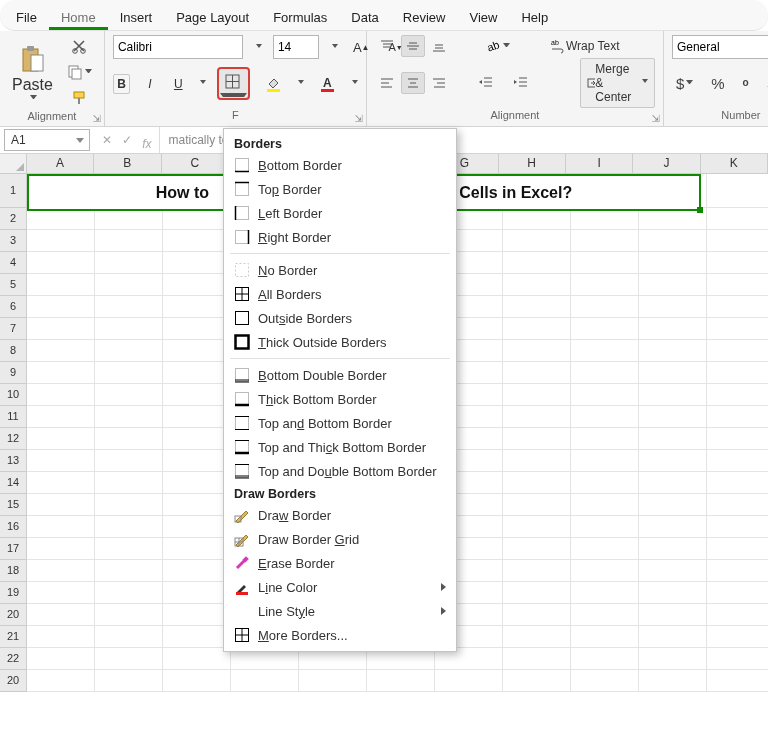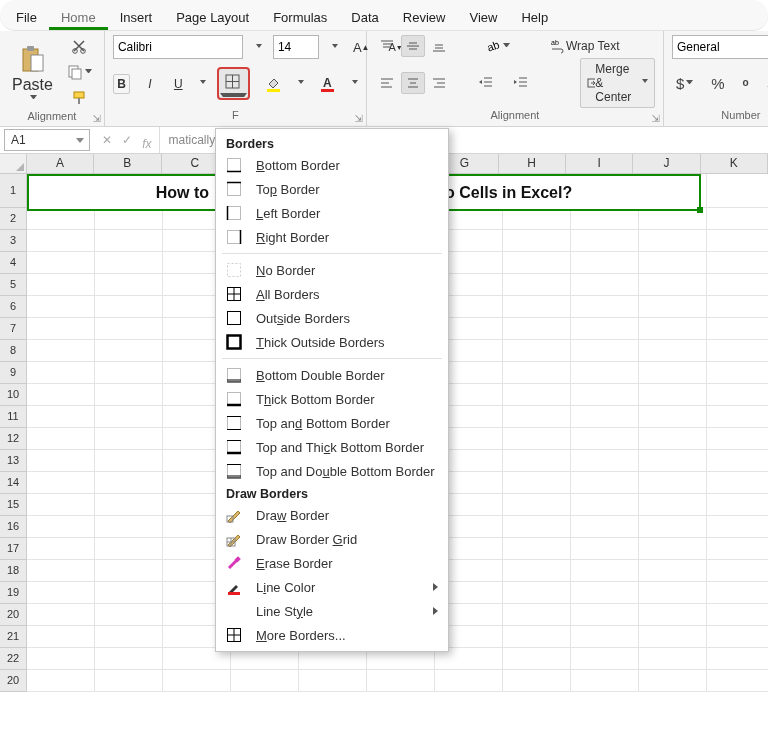--- a/index.html
+++ b/index.html
@@ -49,23 +49,23 @@
   .rowhead{width:26px;height:21px;border-right:1px solid #ccc;border-bottom:1px solid #ccc;background:#eaeaea;text-align:center;font-size:11px;color:#333;line-height:20px;}
   .rowhead.tall{height:33px;line-height:32px;}
   .grid{position:relative;}
   .gridrow{display:flex;}
   .cell{width:67px;height:21px;border-right:1px solid #e4e4e4;border-bottom:1px solid #e4e4e4;}
   .cell.tall{height:33px;}
   
   .merged-heading{position:absolute;left:0;top:0;width:670px;height:33px;border:2px solid #0f8a00;display:flex;align-items:center;justify-content:center;font-weight:700;font-size:16px;color:#111;background:#fff;}
   .merged-heading .handle{position:absolute;right:-4px;bottom:-4px;width:6px;height:6px;background:#0f8a00;}
   
-  .menu{position:absolute;left:215px;top:128px;width:232px;background:#fff;border:1px solid #c4c4c4;box-shadow:3px 3px 8px rgba(0,0,0,.25);padding:4px 0;z-index:10;font-size:13px;}
+  .menu{position:absolute;left:223px;top:128px;width:232px;background:#fff;border:1px solid #c4c4c4;box-shadow:3px 3px 8px rgba(0,0,0,.25);padding:4px 0;z-index:10;font-size:13px;}
   .menu .sect{font-weight:700;padding:4px 10px 2px;font-size:12.5px;color:#222;}
-  .menu .mi{display:flex;align-items:center;gap:14px;padding:4px 10px;cursor:pointer;position:relative;}
+  .menu .mi{display:flex;align-items:center;gap:8px;padding:4px 10px;cursor:pointer;position:relative;}
   .menu .mi svg{flex-shrink:0;}
   .menu .sep{height:1px;background:#e0e0e0;margin:4px 6px;}
   .submenu-arrow{position:absolute;right:10px;border-top:4px solid transparent;border-bottom:4px solid transparent;border-left:5px solid #555;}
   u{text-decoration:underline;}
 </style>
 </head>
 <body>
 
 <div class="tabs" id="tabs">
     <div class="tab">File</div>

